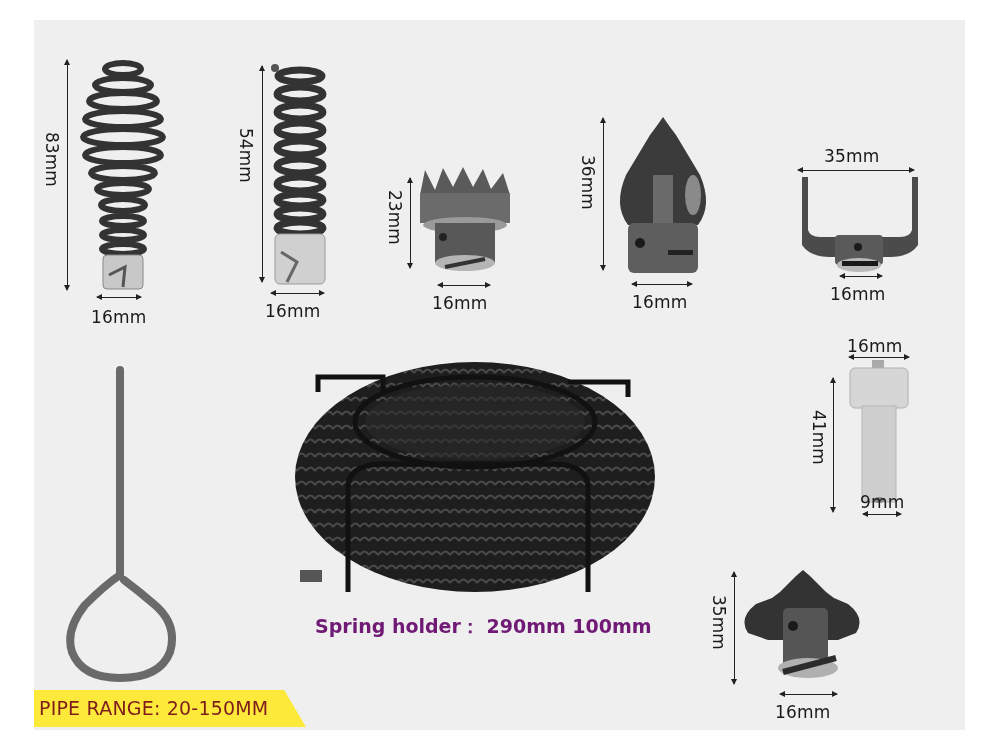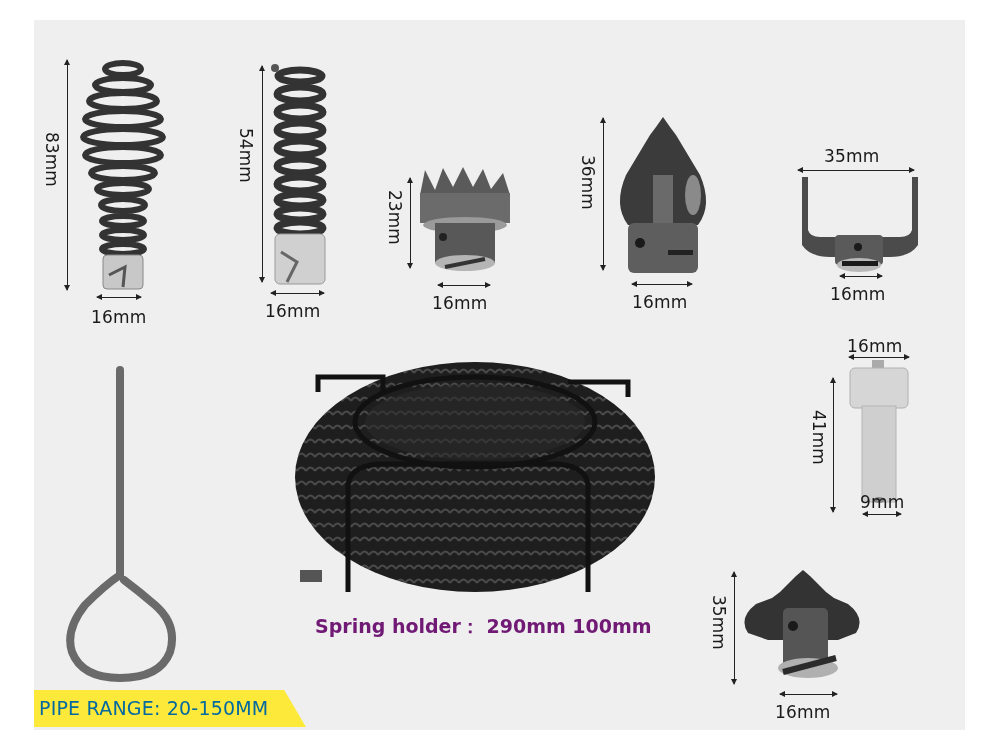--- a/index.html
+++ b/index.html
@@ -11,21 +11,21 @@
   .hline{position:absolute;height:1px;background:#222;}
   .hline:before,.hline:after{content:"";position:absolute;top:-3px;border-top:3.5px solid transparent;border-bottom:3.5px solid transparent;}
   .hline:before{left:-1px;border-right:6px solid #222;}
   .hline:after{right:-1px;border-left:6px solid #222;}
   .vline{position:absolute;width:1px;background:#222;}
   .vline:before,.vline:after{content:"";position:absolute;left:-3px;border-left:3.5px solid transparent;border-right:3.5px solid transparent;}
   .vline:before{top:-1px;border-bottom:6px solid #222;}
   .vline:after{bottom:-1px;border-top:6px solid #222;}
   .caption{position:absolute;left:300px;top:614px;font-size:19px;font-weight:bold;color:#701a75;white-space:nowrap;margin-left:15px;}
   .banner{position:absolute;left:34px;top:690px;width:272px;height:37px;background:#fde93a;clip-path:polygon(0 0,92% 0,100% 100%,0 100%);}
-  .banner span{position:absolute;left:5px;top:7px;font-size:19px;color:#0369a1;white-space:nowrap;letter-spacing:0.2px;}
+  .banner span{position:absolute;left:5px;top:7px;font-size:19px;color:#7f1d1d;white-space:nowrap;letter-spacing:0.2px;}
 </style>
 </head>
 <body>
 
 <div class="panel"></div>
 
 <div class="item" style="left:75px;top:55px;width:100px;height:240px;">
   <svg width="100" height="240" viewBox="0 0 100 240">
     <g fill="none" stroke="#333" stroke-width="6">
       <ellipse cx="48" cy="14" rx="18" ry="6"></ellipse>

